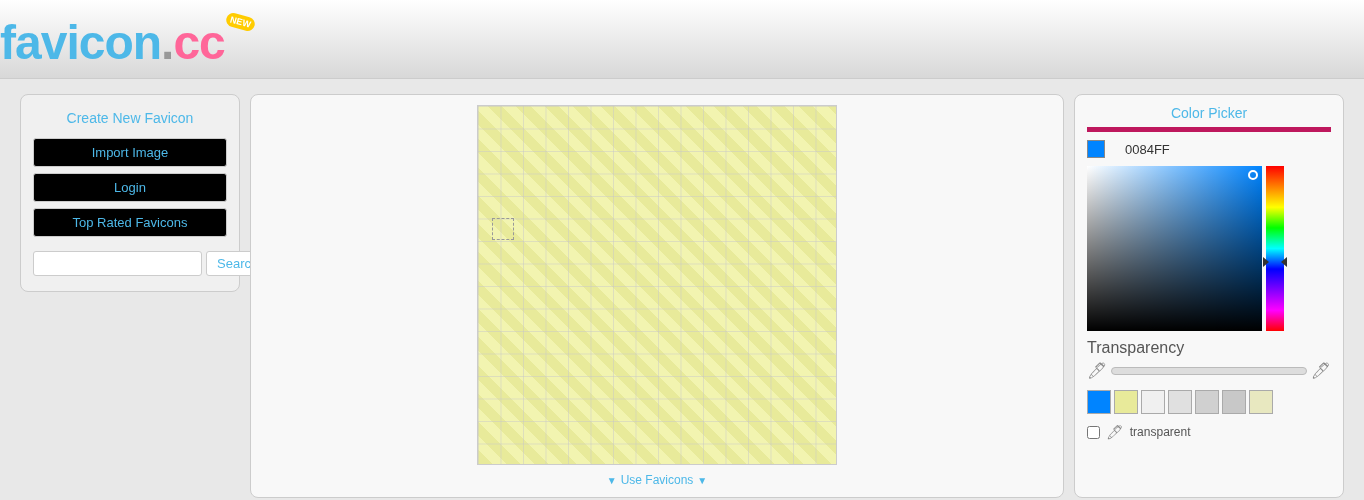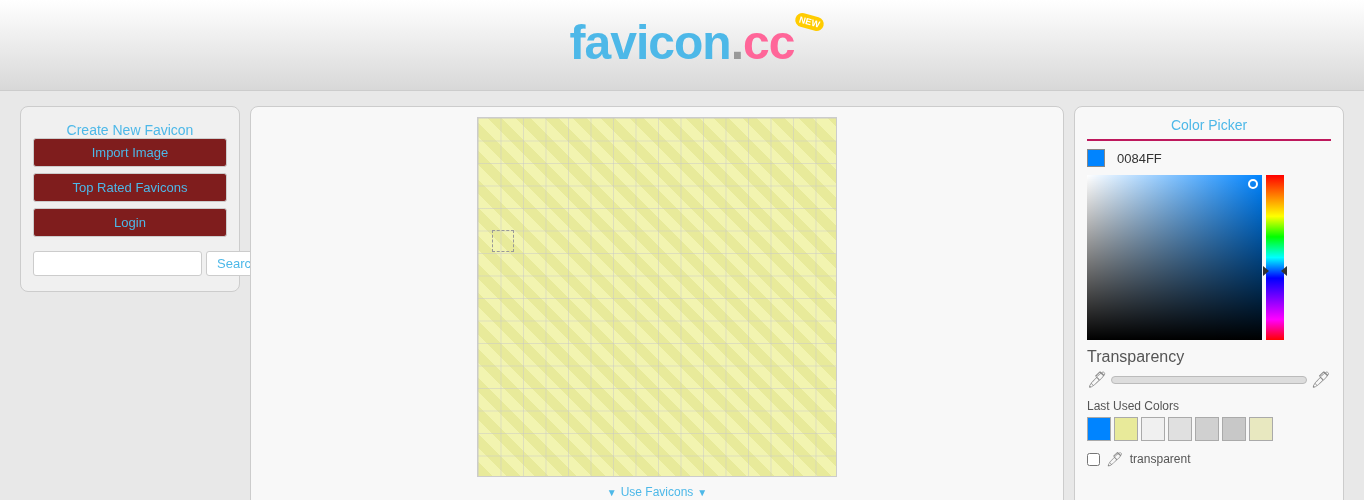--- a/index.html
+++ b/index.html
@@ -5,22 +5,22 @@
     * { box-sizing: border-box; margin: 0; padding: 0; }
     body {
       font-family: Arial, sans-serif;
       background: #e8e8e8;
       min-height: 500px;
     }
 
     
     .header {
       background: linear-gradient(to bottom, #ffffff, #d8d8d8);
-      text-align: center;
-      padding: 15px 0 20px;
+      text-align: left;
+      padding: 15px 0 8px;
       border-bottom: 1px solid #ccc;
     }
     .logo-container {
       display: inline-block;
       position: relative;
     }
     .logo-text {
       font-size: 48px;
       font-weight: bold;
       letter-spacing: -1px;
@@ -64,27 +64,28 @@
     .left-panel-inner {
       background: #f0f0f0;
       border: 1px solid #ccc;
       border-radius: 8px;
       padding: 15px 12px;
     }
     .panel-title {
       color: #4db8e8;
       font-size: 14px;
       text-align: center;
+      margin-bottom: 12px;
     }
     .nav-button {
       display: block;
       width: 100%;
       padding: 6px 10px;
       margin-bottom: 6px;
-      background: #7f1d1d;
+      background: #000000;
       border: 1px solid #ccc;
       border-radius: 3px;
       color: #4db8e8;
       font-size: 13px;
       cursor: pointer;
       text-align: center;
     }
     .search-row {
       display: flex;
       gap: 4px;
@@ -167,26 +168,26 @@
       border: 1px solid #ccc;
       border-radius: 8px;
       padding: 10px 12px;
     }
     .color-picker-title {
       text-align: center;
       color: #4db8e8;
       font-size: 14px;
       margin-bottom: 8px;
       padding-bottom: 6px;
-      border-bottom: 2px solid #be185d;
+      border-bottom: 5px solid #be185d;
     }
     .color-hex-row {
       display: flex;
       align-items: center;
-      gap: 12px;
+      gap: 20px;
       margin-bottom: 8px;
     }
     .color-hex-swatch {
       width: 18px;
       height: 18px;
       background: #0084FF;
       border: 1px solid #888;
     }
     .color-hex-value {
       font-size: 13px;
@@ -315,22 +316,22 @@
     <span class="logo-badge">NEW</span>
   </div>
 </div>
 
 <div class="main-content">
 
   <div class="left-panel">
     <div class="left-panel-inner">
       <div class="panel-title">Create New Favicon</div>
       <button class="nav-button">Import Image</button>
+      <button class="nav-button">Login</button>
       <button class="nav-button">Top Rated Favicons</button>
-      <button class="nav-button">Login</button>
       <div class="search-row">
         <input class="search-input" type="text" style="">
         <button class="search-button">Search</button>
       </div>
     </div>
   </div>
 
   <div class="center-panel">
     <div class="canvas-area">
       <div class="canvas-grid"></div>
@@ -361,21 +362,20 @@
       </div>
     </div>
 
     <div class="transparency-label">Transparency</div>
     <div class="transparency-row">
       <span class="transparency-icon">🖊</span>
       <div class="transparency-slider-track"></div>
       <span class="transparency-icon">🖊</span>
     </div>
 
-    <div class="last-used-label">Last Used Colors</div>
     <div class="last-used-row">
       <div class="color-swatch" style="background:#0084FF;"></div>
       <div class="color-swatch" style="background:#e8ea9a;"></div>
       <div class="color-swatch" style="background:#f0f0f0;"></div>
       <div class="color-swatch" style="background:#e0e0e0;"></div>
       <div class="color-swatch" style="background:#d0d0d0;"></div>
       <div class="color-swatch" style="background:#c8c8c8;"></div>
       <div class="color-swatch" style="background:#e8e8c0;"></div>
     </div>
 

